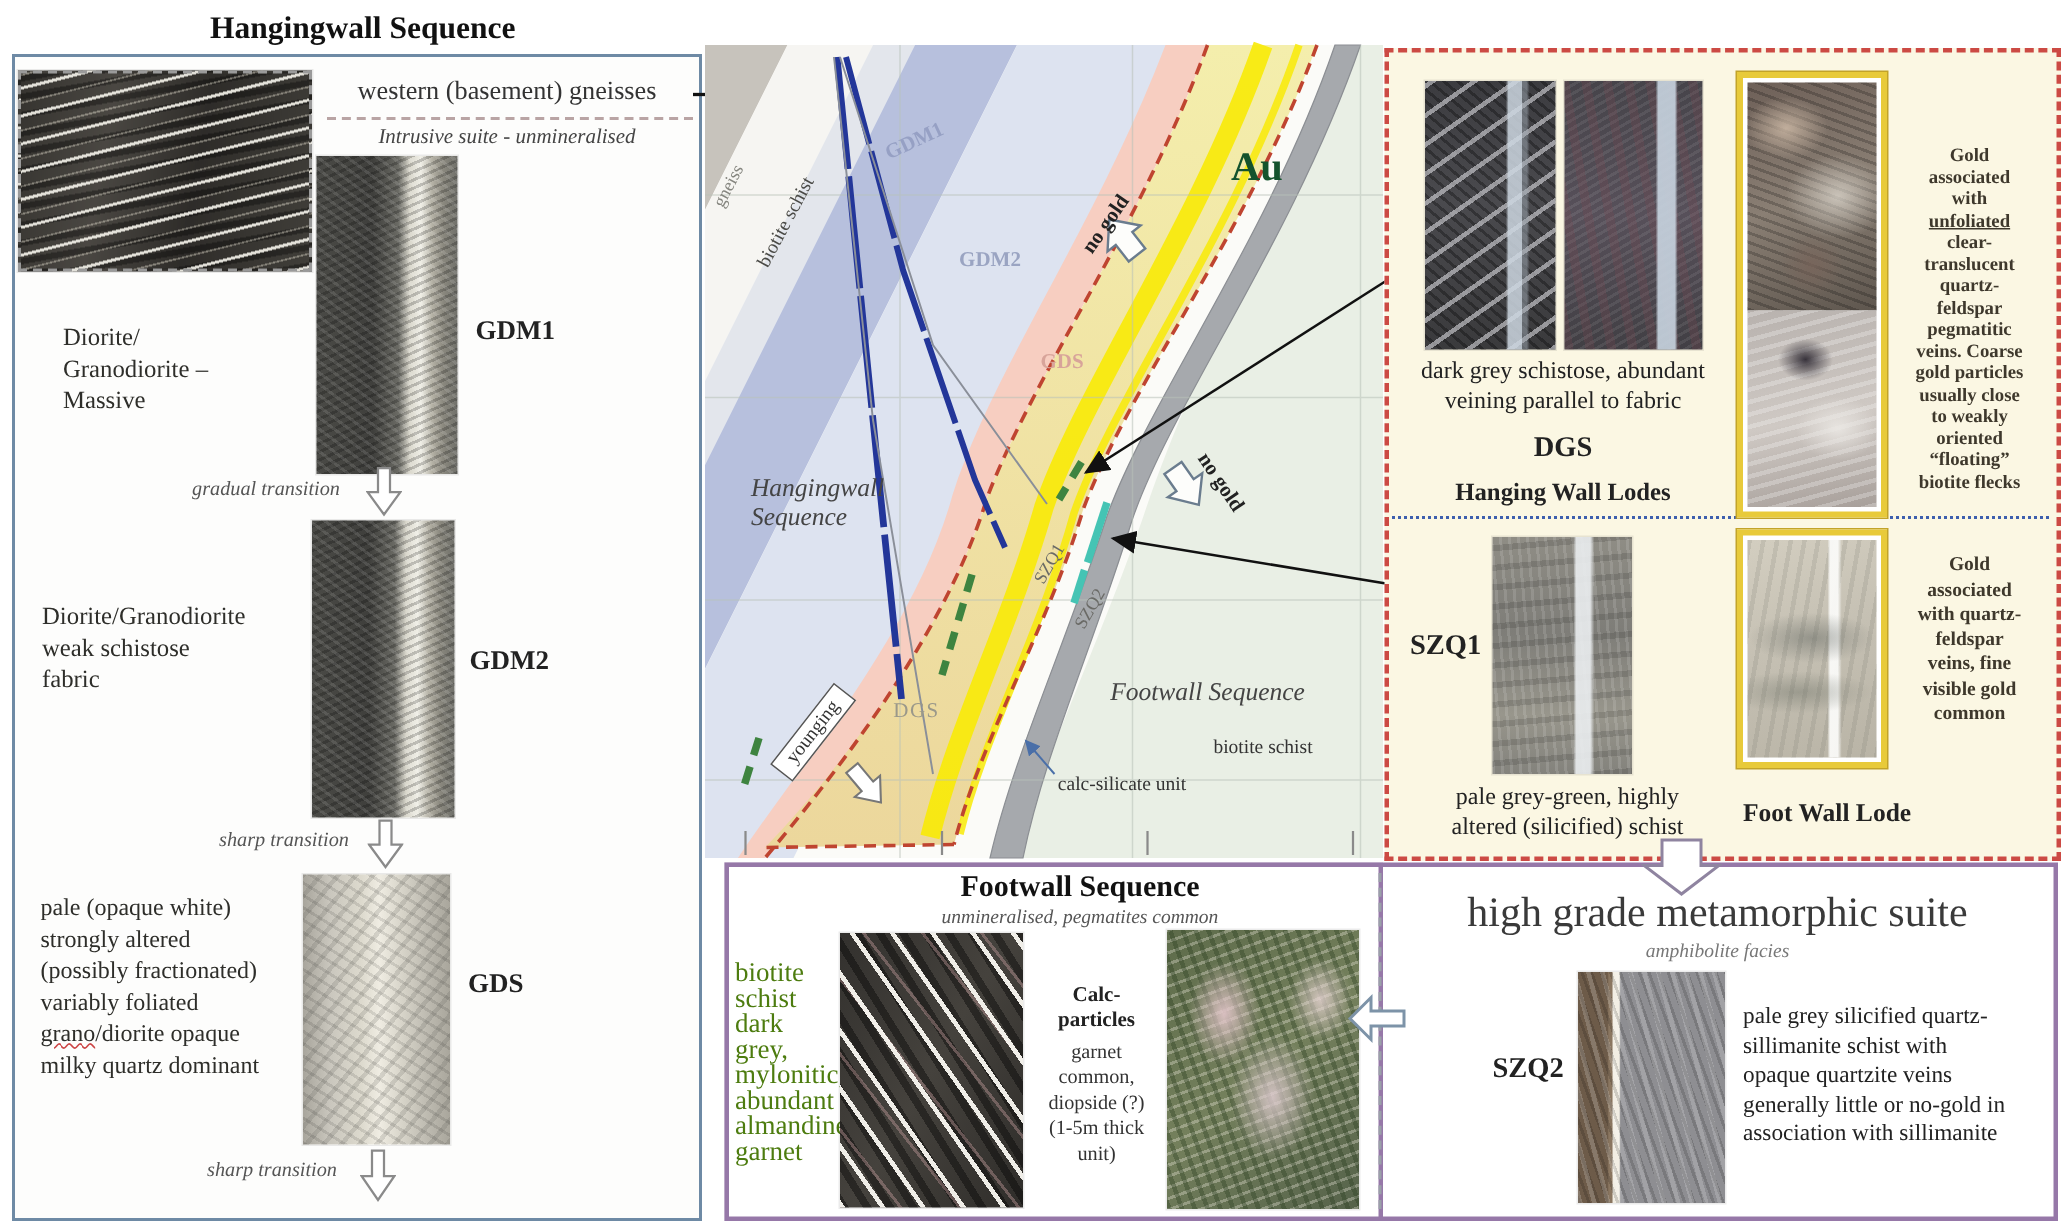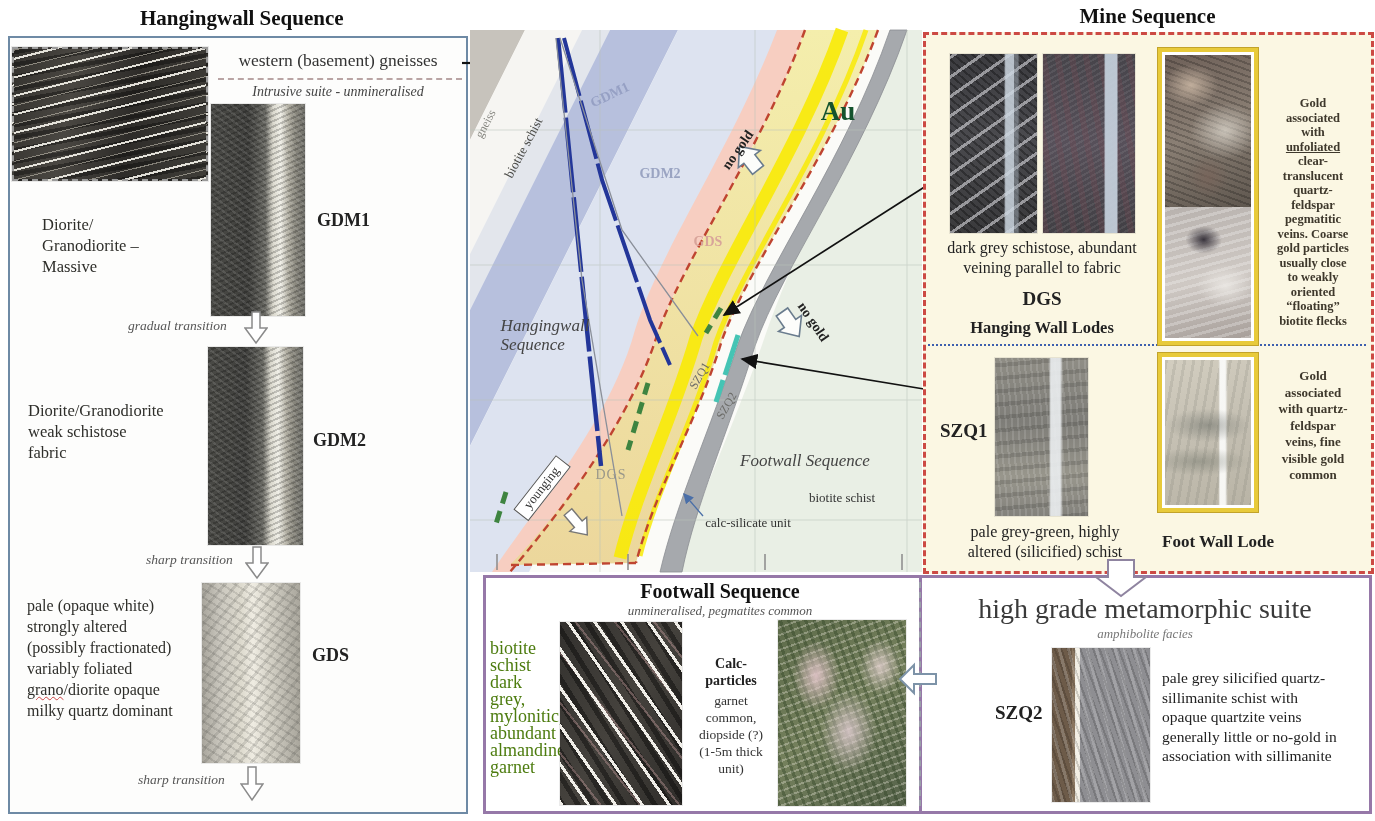--- a/index.html
+++ b/index.html
@@ -246,21 +246,20 @@
     <div class="mlab ital" style="left:335px;top:431px;font-size:17px;color:#444;white-space:nowrap;">Footwall Sequence</div>
     <div class="mlab" style="left:372px;top:468px;font-size:13px;color:#333;white-space:nowrap;">biotite schist</div>
     <div class="mlab" style="left:278px;top:493px;font-size:13px;color:#333;white-space:nowrap;">calc-silicate unit</div>
     <div class="mlab" style="left:72px;top:458px;transform:translate(-50%,-50%) rotate(-52deg);font-size:13px;color:#333;
          background:#fff;border:1.5px solid #555;padding:1px 9px;">younging</div>
     <div class="mlab" style="left:230px;top:346px;transform:translate(-50%,-50%) rotate(-60deg);font-size:12px;color:#6a6a66;">SZQ1</div>
     <div class="mlab" style="left:257px;top:376px;transform:translate(-50%,-50%) rotate(-60deg);font-size:12px;color:#6a6a66;">SZQ2</div>
     <div class="mlab" style="left:141px;top:445px;font-size:14px;color:#9a988a;letter-spacing:1px;">DGS</div>
   </div>
 
-  <div class="abs title ctr" style="left:1040px;top:4px;width:215px;">Mine Sequence</div>
 
   <div class="abs mine-panel"></div>
 
   <div class="abs photo photo-mineA" style="left:950px;top:54px;width:87px;height:179px;"></div>
   <div class="abs photo photo-mineB" style="left:1043px;top:54px;width:92px;height:179px;"></div>
 
   <div class="abs pre ctr" style="left:932px;top:238px;width:220px;font-size:16px;line-height:20px;color:#222;">dark grey schistose, abundant
 veining parallel to fabric</div>
   <div class="abs bold ctr" style="left:932px;top:288px;width:220px;font-size:19px;">DGS</div>
   <div class="abs bold ctr" style="left:932px;top:318px;width:220px;font-size:16.5px;">Hanging Wall Lodes</div>

